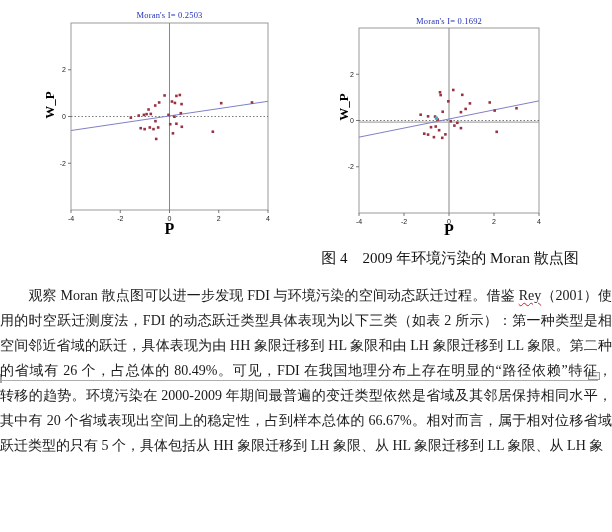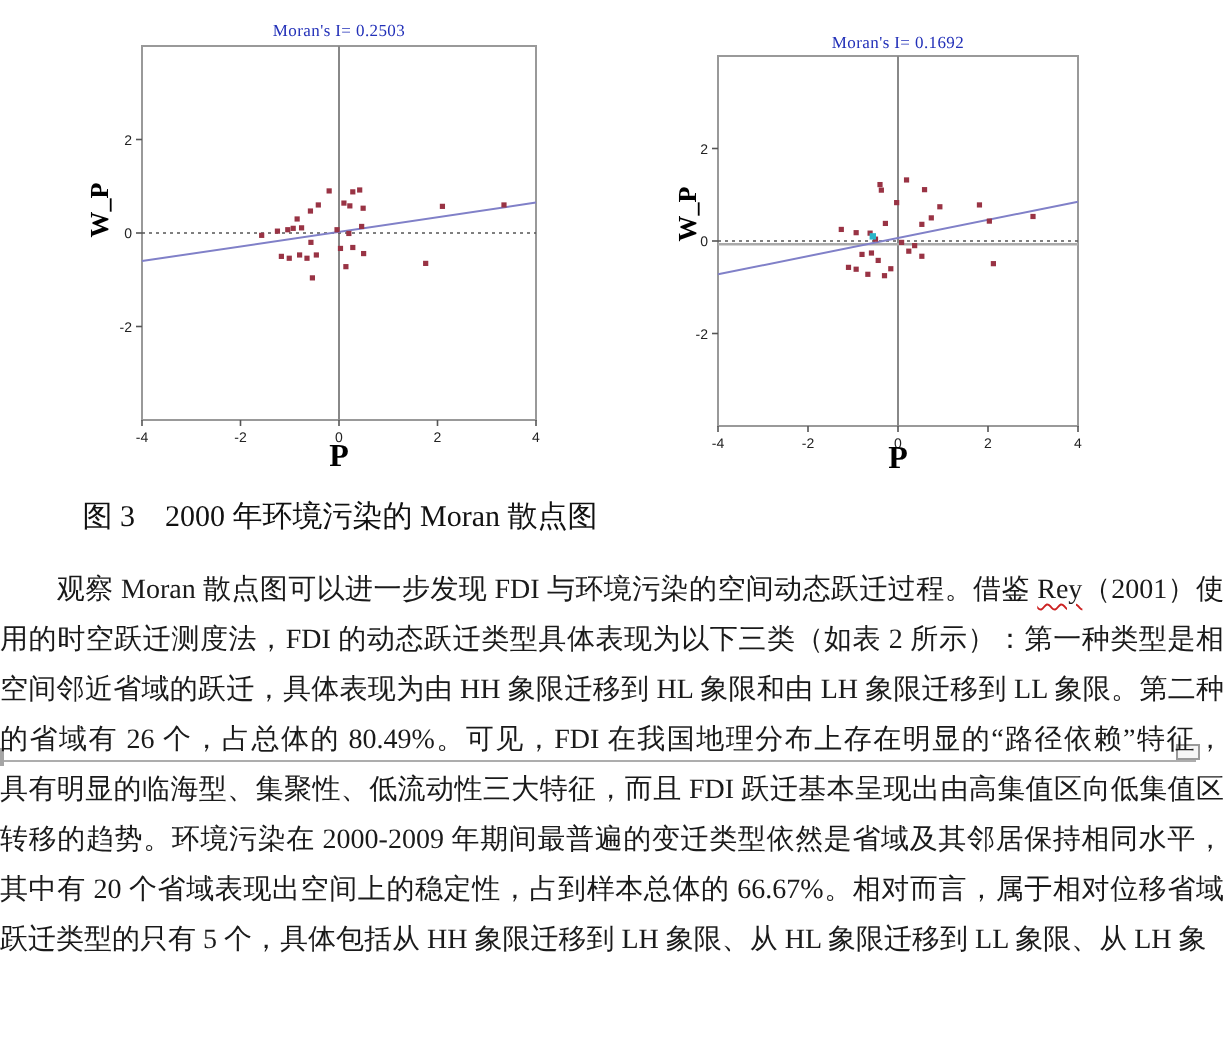--- a/index.html
+++ b/index.html
@@ -148,30 +148,29 @@
         <rect x="83.775" y="109.30625" width="2.6" height="2.6" fill="#993344"></rect>
         <rect x="89.625" y="111.85" width="2.6" height="2.6" fill="#993344"></rect>
         <rect x="97.95" y="112.54375" width="2.6" height="2.6" fill="#993344"></rect>
         <rect x="101.1" y="109.07499999999999" width="2.6" height="2.6" fill="#993344"></rect>
         <rect x="152.39999999999998" y="106.53125000000001" width="2.6" height="2.6" fill="#993344"></rect>
         <rect x="91.80000000000001" y="92.5875" width="3.2" height="3.2" fill="#2ab6c9"></rect>
       </svg>
     <div class="xlabel" style="left:359px;top:221px;width:180px;">P</div>
   </div>
 
-  <div class="caption" style="left:40px;width:260px;">图 3　2000 年环境污染的 Moran 散点图</div>
+  <div class="caption" style="left:320px;width:260px;">图 4　2009 年环境污染的 Moran 散点图</div>
 
   <div class="divider-line"></div>
   <div class="divider-tick"></div>
   <div class="divider-box"></div>
 
   <div class="body-text">
     <div class="tline"><span>　　观察 Moran 散点图可以进一步发现 FDI 与环境污染的空间动态跃迁过程。借鉴 </span><span class="misspell">Rey</span><span>（2001）使</span></div>
     <div class="tline">用的时空跃迁测度法，FDI 的动态跃迁类型具体表现为以下三类（如表 2 所示）：第一种类型是相关</div>
     <div class="tline">空间邻近省域的跃迁，具体表现为由 HH 象限迁移到 HL 象限和由 LH 象限迁移到 LL 象限。第二种</div>
     <div class="tline">的省域有 26 个，占总体的 80.49%。可见，FDI 在我国地理分布上存在明显的“路径依赖”特征，</div>
-    <div class="tline">具有明显的临海型、集聚性、低流动性三大特征，而且 FDI 跃迁基本呈现出由高集值区向低集值区</div>
     <div class="tline">转移的趋势。环境污染在 2000-2009 年期间最普遍的变迁类型依然是省域及其邻居保持相同水平，</div>
     <div class="tline">其中有 20 个省域表现出空间上的稳定性，占到样本总体的 66.67%。相对而言，属于相对位移省域</div>
     <div class="tline last">跃迁类型的只有 5 个，具体包括从 HH 象限迁移到 LH 象限、从 HL 象限迁移到 LL 象限、从 LH 象</div>
   </div>
 
 </div>
 
 </body></html>

